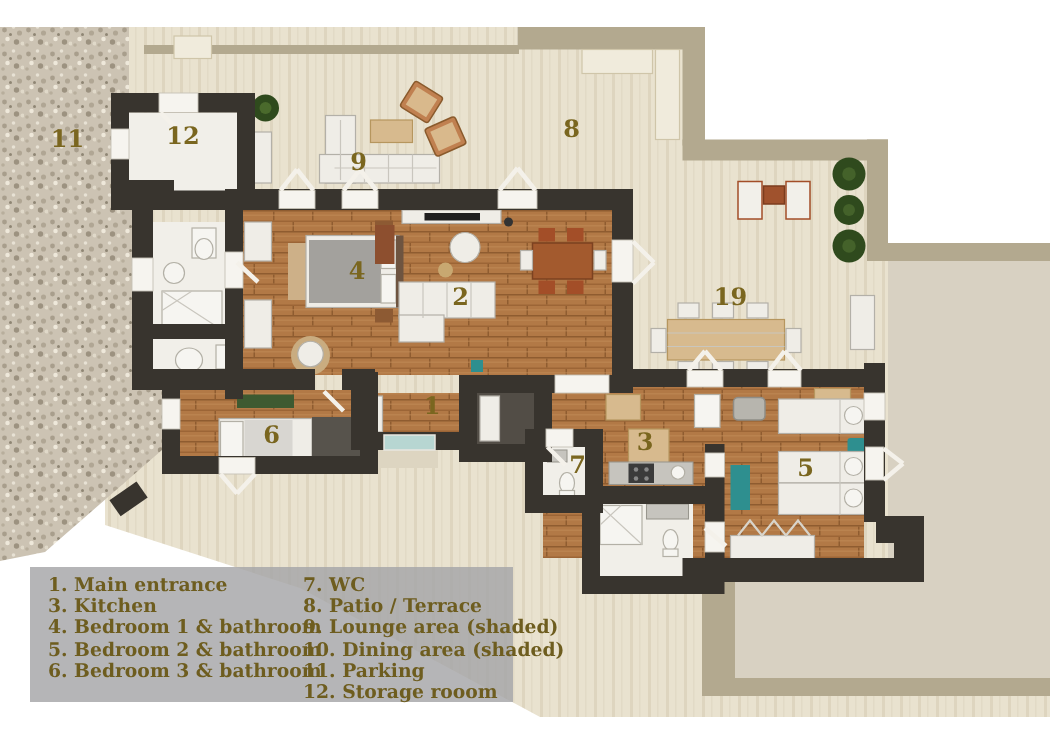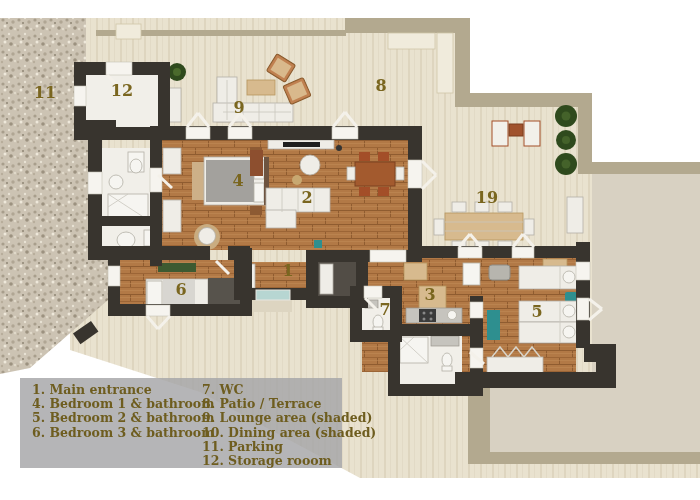--- a/index.html
+++ b/index.html
@@ -332,20 +332,21 @@
 <span class="marker" style="left:385px;top:311px">7</span>
 <span class="marker" style="left:381px;top:87px">8</span>
 <span class="marker" style="left:239px;top:109px">9</span>
 <span class="marker" style="left:487px;top:199px">19</span>
 <span class="marker" style="left:45px;top:94px">11</span>
 <span class="marker" style="left:122px;top:92px">12</span>
 
 <div id="legend">
   <div class="leg-col c1">
     <div class="leg-row">1. Main entrance</div>
+    <div class="leg-row">3. Kitchen</div>
     <div class="leg-row">4. Bedroom 1 &amp; bathroom</div>
     <div class="leg-row">5. Bedroom 2 &amp; bathroom</div>
     <div class="leg-row">6. Bedroom 3 &amp; bathroom</div>
   </div>
   <div class="leg-col c2">
     <div class="leg-row">7. WC</div>
     <div class="leg-row">8. Patio / Terrace</div>
     <div class="leg-row">9. Lounge area (shaded)</div>
     <div class="leg-row">10. Dining area (shaded)</div>
     <div class="leg-row">11. Parking</div>

